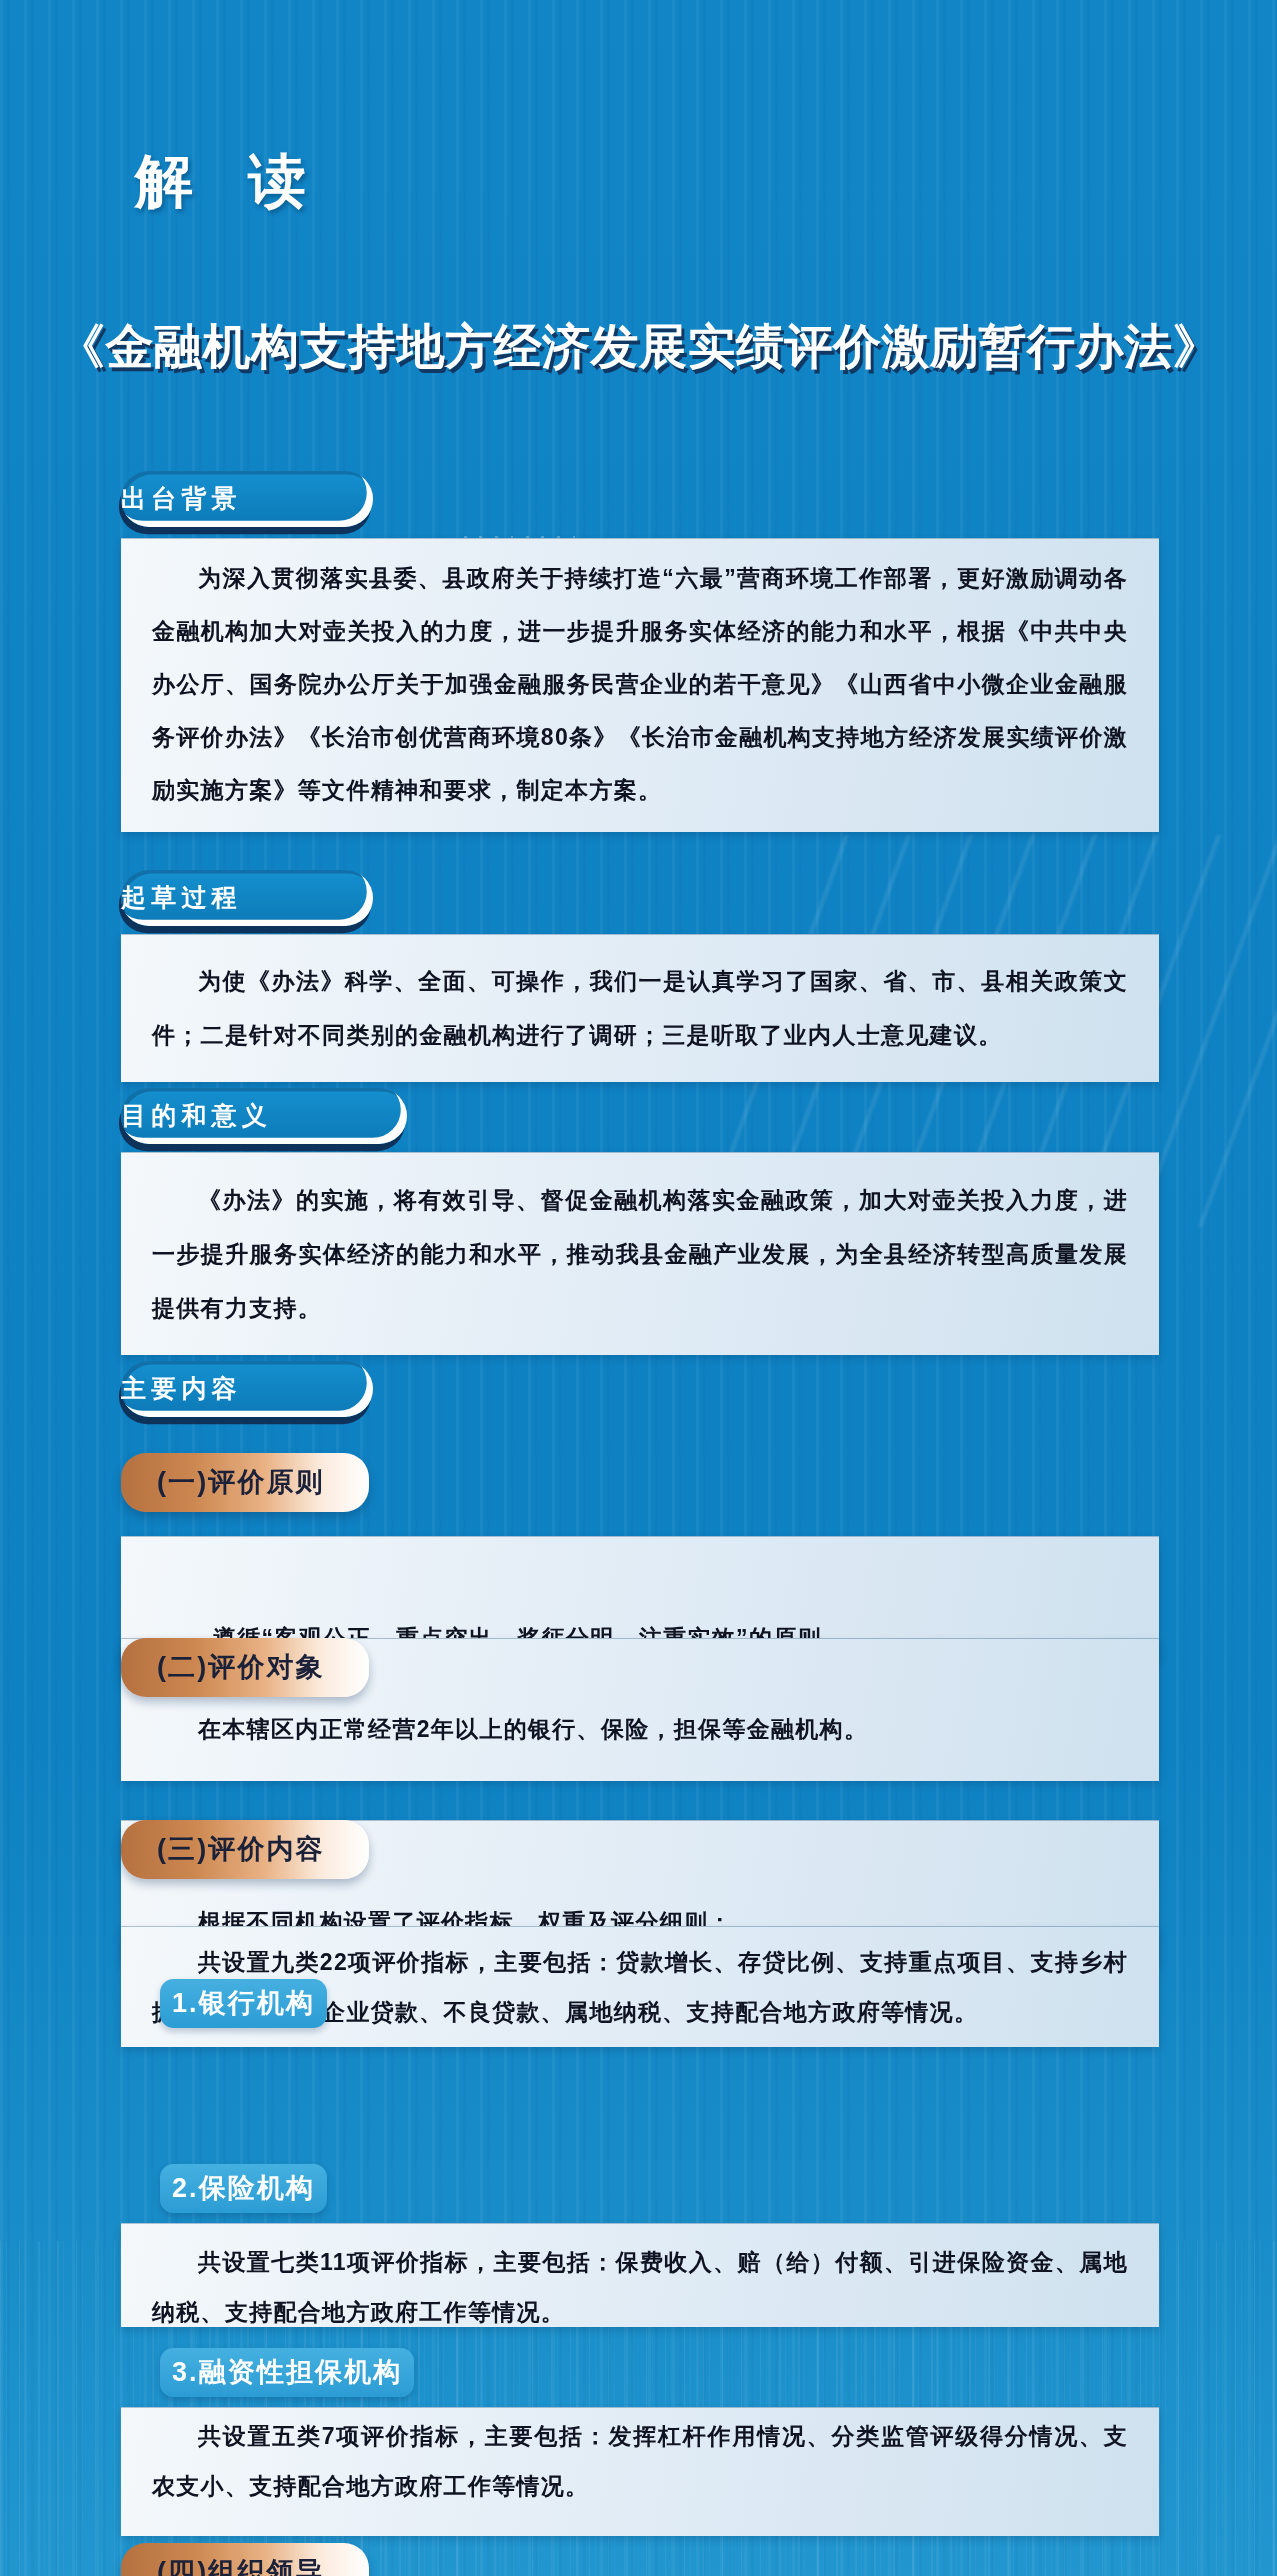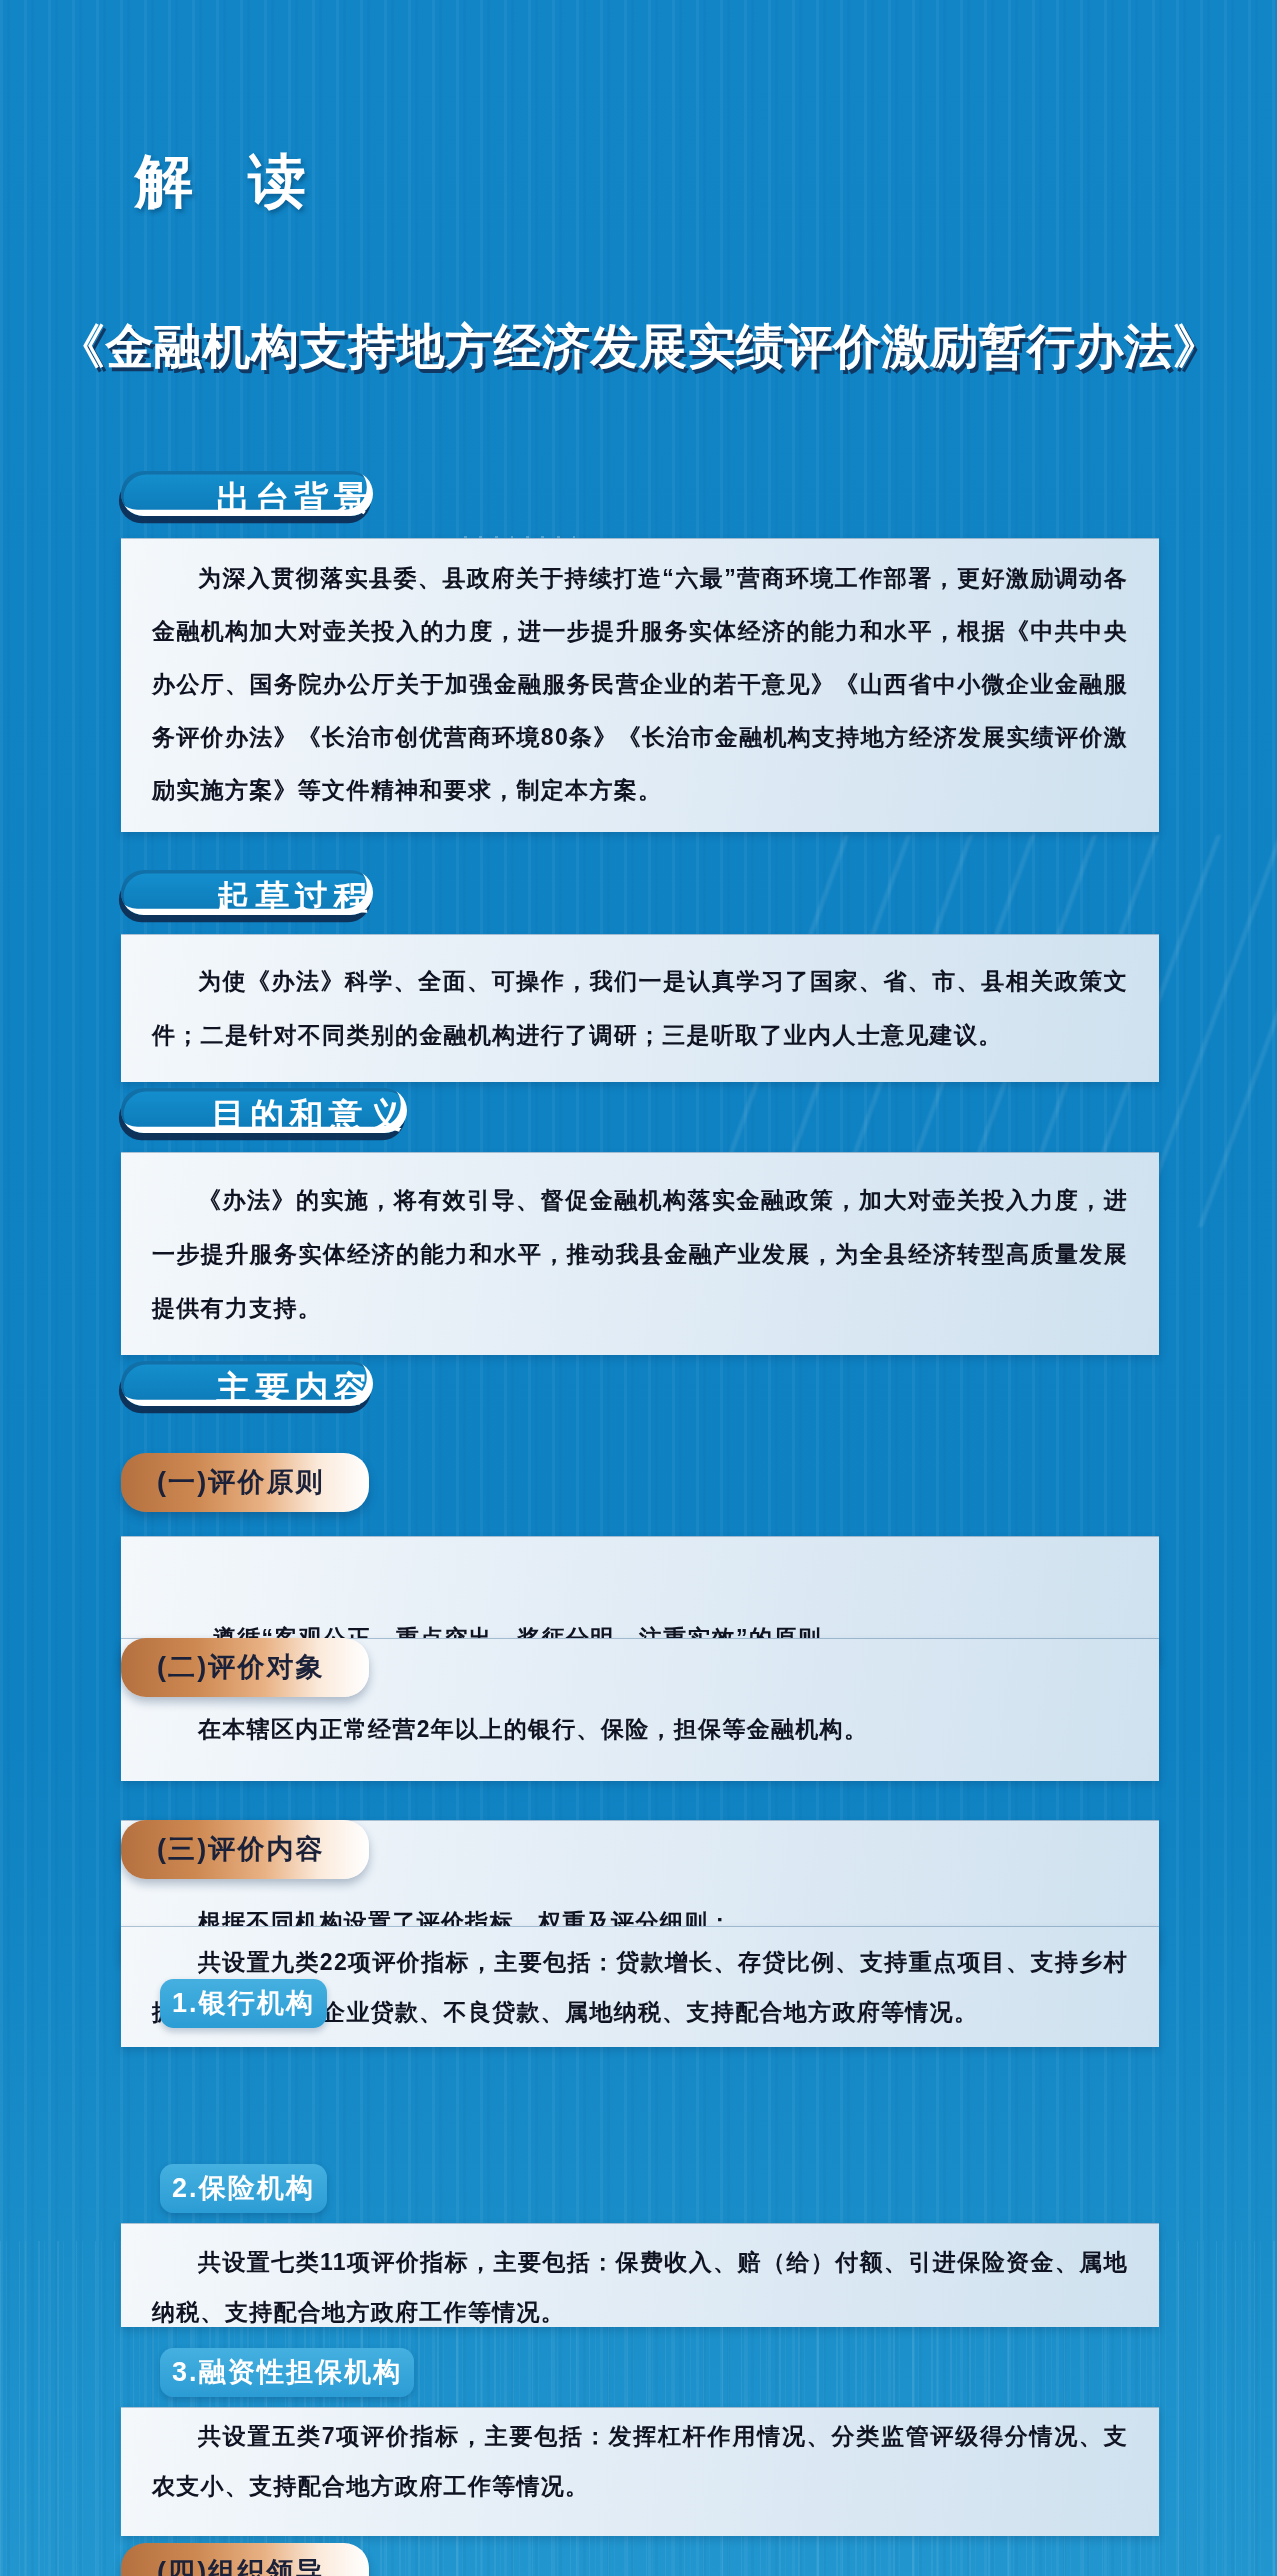--- a/index.html
+++ b/index.html
@@ -20,23 +20,23 @@
   .streaks-mid{left:0;top:2241px;width:100%;height:392px;opacity:.12;
     background:repeating-linear-gradient(90deg,rgba(255,255,255,.55) 0 1.5px,transparent 1.5px 5.7px,rgba(255,255,255,.3) 5.7px 6.7px,transparent 6.7px 19px);}
 
   
   .kicker{position:absolute;left:135px;top:143px;color:#ffffff;font-size:58px;font-weight:bold;
     letter-spacing:19.6px;text-shadow:2.1px 3.1px 4.1px rgba(0,50,90,.45);z-index:3;}
   .doc-title{position:absolute;left:0;top:315px;width:100%;text-align:center;color:#ffffff;
     font-size:48px;font-weight:bold;letter-spacing:0.5px;z-index:3;
     text-shadow:3.1px 4.1px 0 rgba(16,45,85,.88);white-space:nowrap;}
 
-  .pill-navy{position:absolute;left:121px;height:45px;z-index:4;border-radius:30px;
+  .pill-navy{position:absolute;left:121px;height:56px;z-index:4;border-radius:30px;
     background:linear-gradient(180deg,#1590cf 0%,#0f80be 70%,#0d78b4 100%);
-    color:#ffffff;font-size:34px;font-weight:bold;letter-spacing:5.2px;text-align:right;line-height:55px;
+    color:#ffffff;font-size:25px;font-weight:bold;letter-spacing:5.2px;text-align:left;line-height:55px;
     box-shadow:-2.1px 7.2px 0 rgba(13,44,82,.92), inset -6.2px -6.2px 0 #ffffff, inset 2.6px 3.6px 0 rgba(13,44,82,.30);}
 
   .panel{position:absolute;left:121px;width:1038px;z-index:2;
     background:linear-gradient(100deg,#f4f8fb 0%,#e3edf6 45%,#cfe1ef 100%);
     border-top:1.5px solid rgba(10,70,120,.30);
     box-shadow:0 4.1px 8.2px rgba(0,30,60,.18);}
   .panel p{margin:0;color:#0f1322;font-size:23px;font-weight:bold;letter-spacing:1.3px;
     text-align:justify;text-indent:2em;}
 
   .pill-orange{position:absolute;left:121px;height:59px;z-index:4;border-radius:25px;

